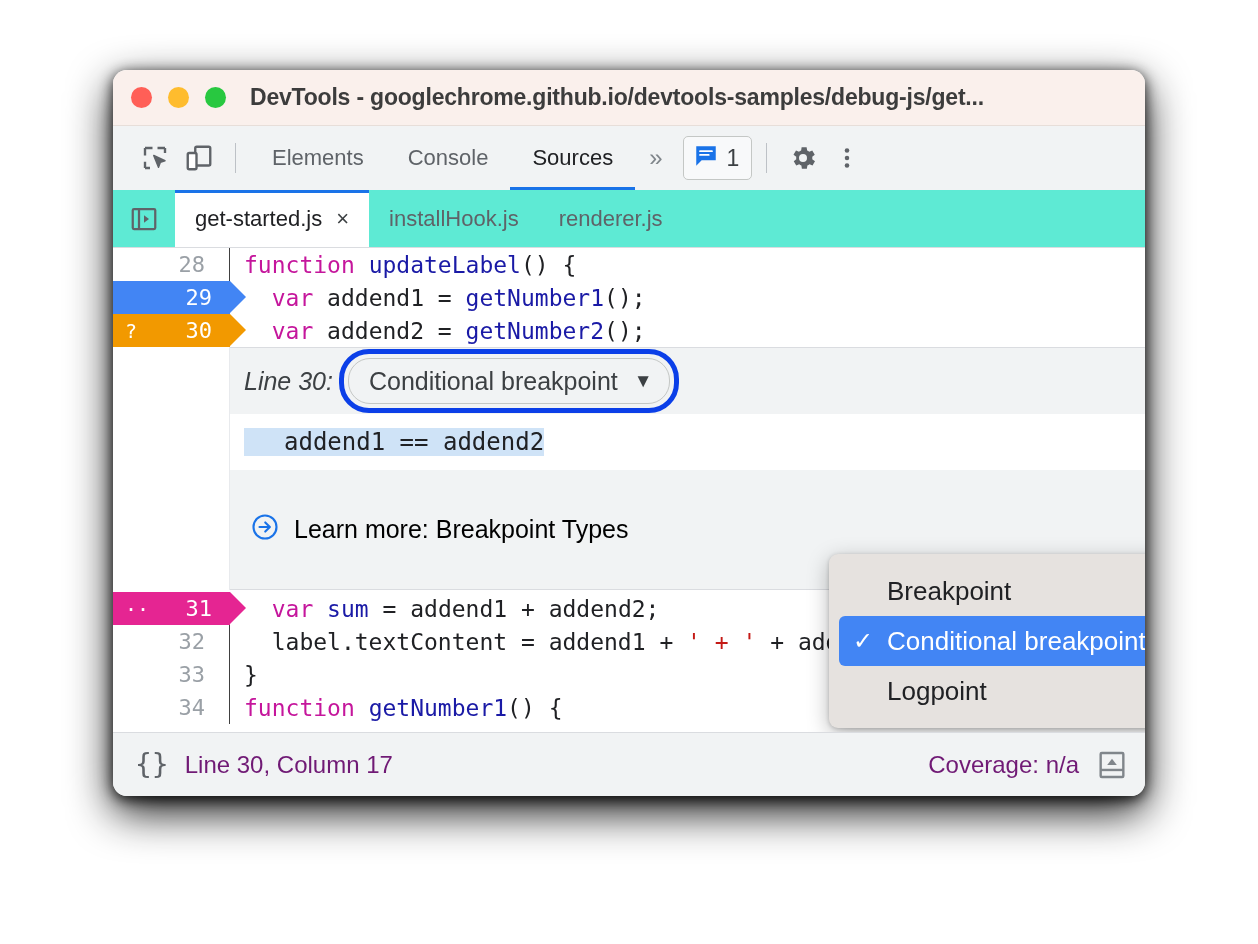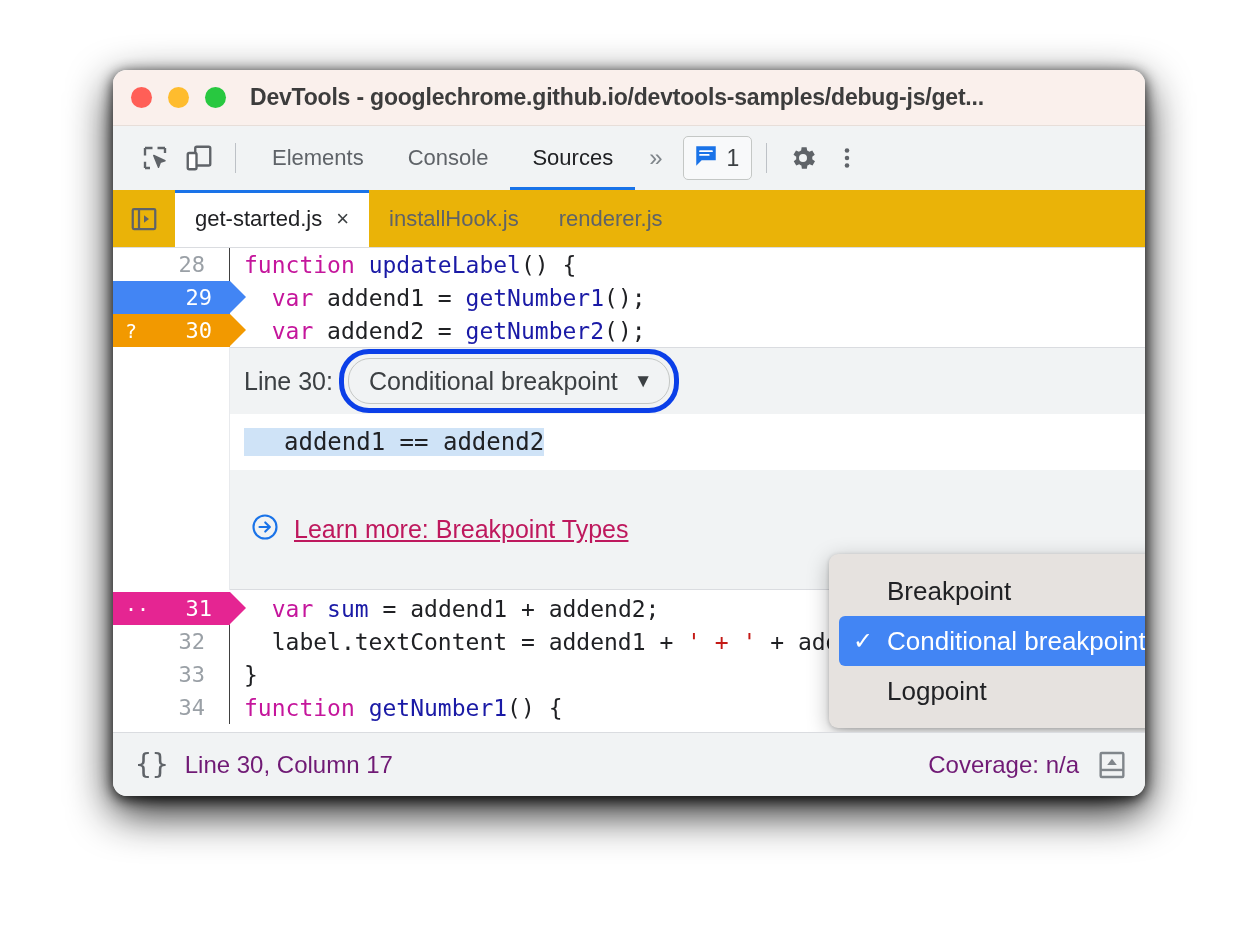--- a/index.html
+++ b/index.html
@@ -106,21 +106,21 @@
     background: #f8f9fa;
     height: 44px;
     padding: 0 12px 0 9px;
     margin-left: 6px;
   }
   .msg-count { font-size: 23px; color: #3c4043; }
 
   
   .filetabs {
     height: 58px;
-    background: #eab308;
+    background: #5eead4;
     display: flex;
     align-items: stretch;
     flex: none;
     border-bottom: 1px solid #dadce0;
   }
   .nav-icon-wrap {
     width: 62px;
     display: flex; align-items: center; justify-content: center;
   }
   .ftab {
@@ -228,20 +228,21 @@
     align-items: center;
     height: 66px;
     padding-left: 14px;
     gap: 0;
   }
   .bp-label {
     font-family: "Liberation Sans", sans-serif;
     font-size: 25px;
     color: #3c4043;
     margin-right: 6px;
+    font-style: italic;
   }
   .select-ring {
     border: 5px solid #0b3fe8;
     border-radius: 30px;
     padding: 4px;
     display: inline-flex;
   }
   .bp-select {
     display: flex; align-items: center;
     gap: 16px;
@@ -274,22 +275,21 @@
   }
   .learn-row {
     display: flex; align-items: center;
     gap: 14px;
     padding-left: 20px;
     margin-top: 42px;
   }
   .learn-link {
     font-family: "Liberation Sans", sans-serif;
     font-size: 25px;
-    color: #be185d;
-    text-decoration: underline;
+    color: #000000;
     white-space: nowrap;
   }
 
   
   .dropdown {
     position: absolute;
     left: 716px; top: 306px;
     width: 392px;
     background: #e6e2df;
     border-radius: 9px;

